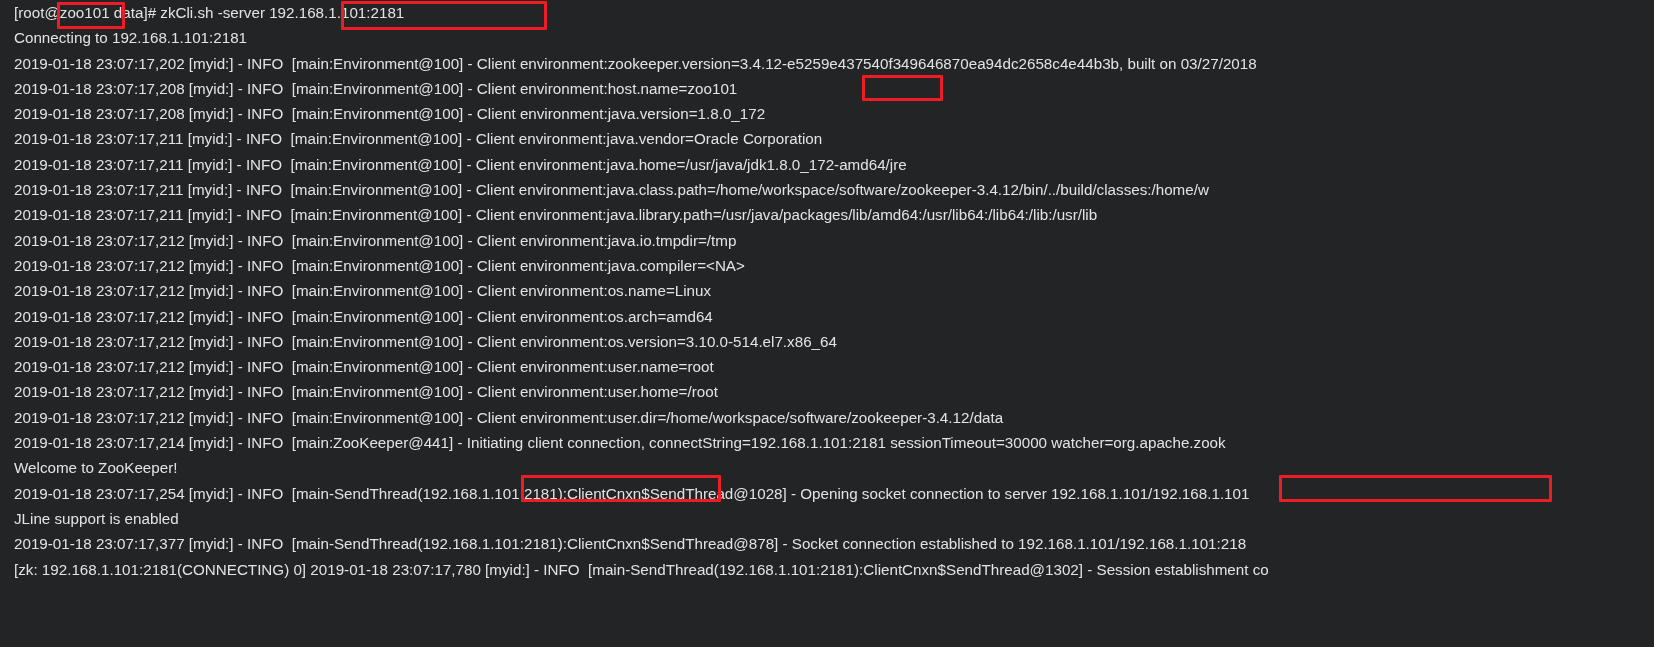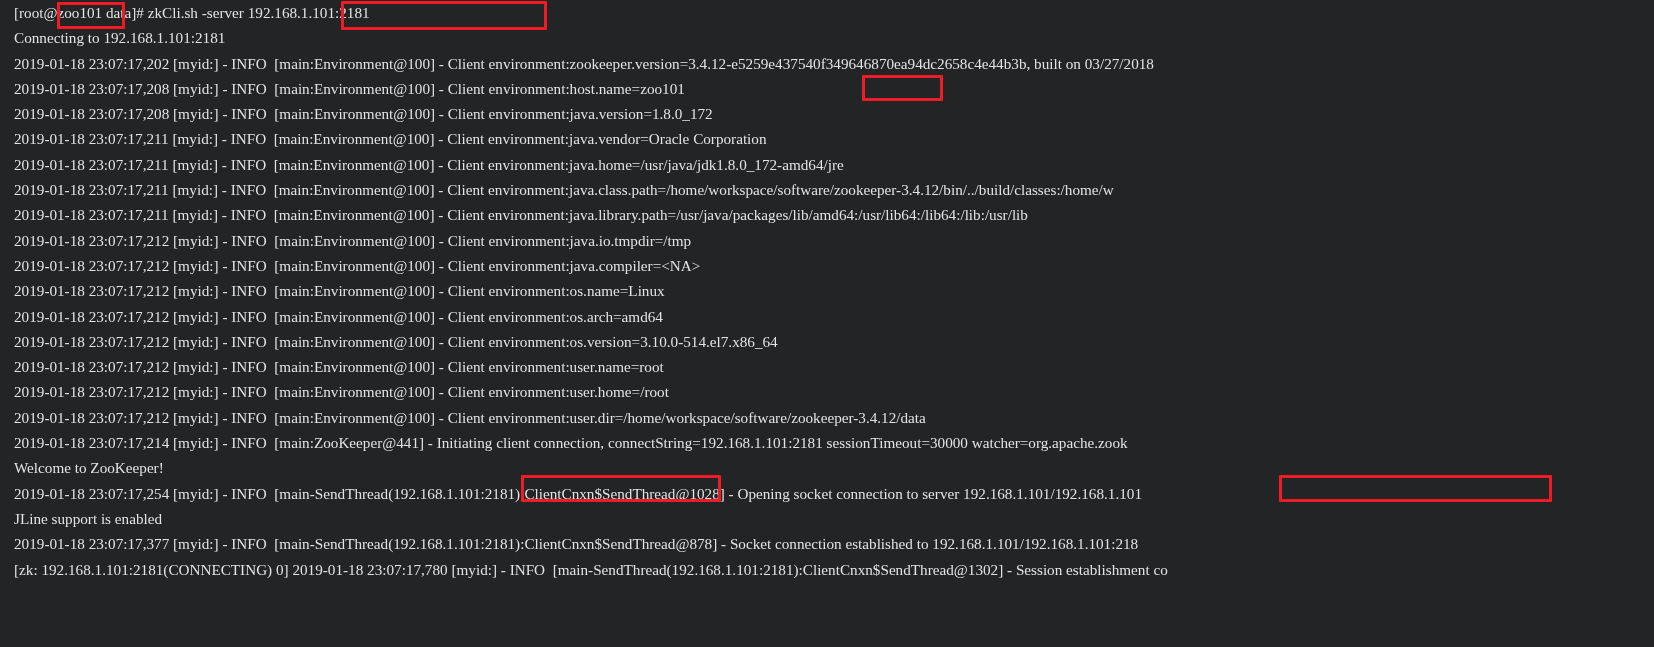--- a/index.html
+++ b/index.html
@@ -13,21 +13,21 @@
     height: 647px;
     overflow: hidden;
     font-family: "DejaVu Sans Mono", "Liberation Mono", monospace;
   }
   #terminal {
     position: relative;
     width: 1654px;
     height: 580px;
     background: #222426;
     color: #e3e3e3;
-    font-family: Liberation Serif, serif;
+    font-family: Liberation Sans, sans-serif;
     font-size: 15.2px;
     line-height: 25.3px;
     overflow: hidden;
   }
   #lines {
     position: absolute;
     left: 14px;
     top: 0px;
     width: 3000px;
     white-space: pre;

